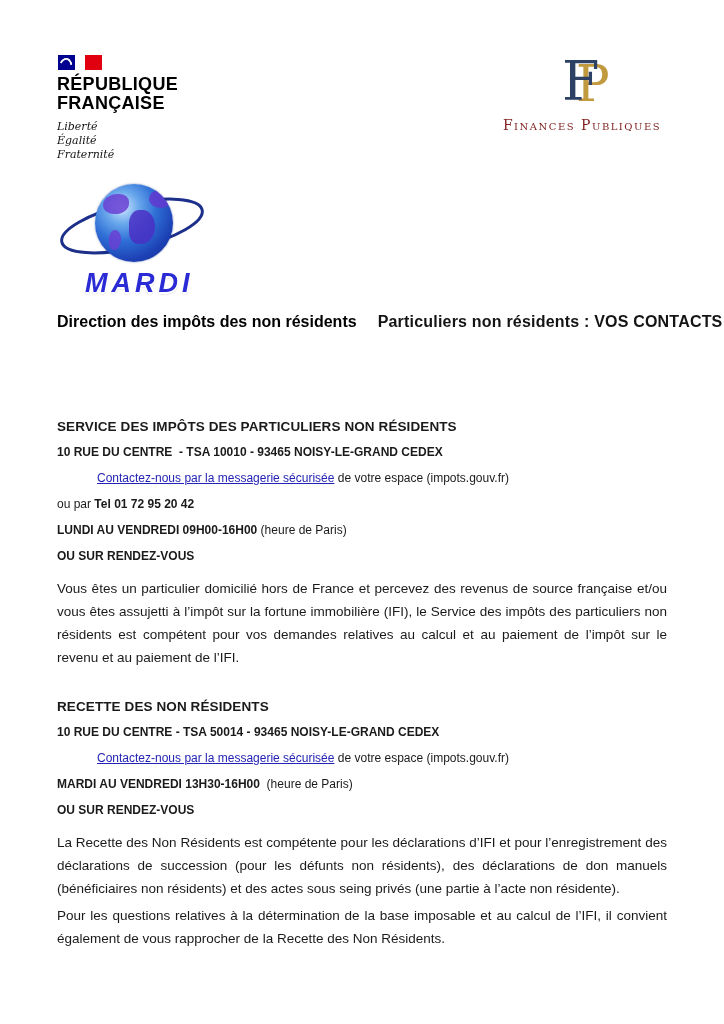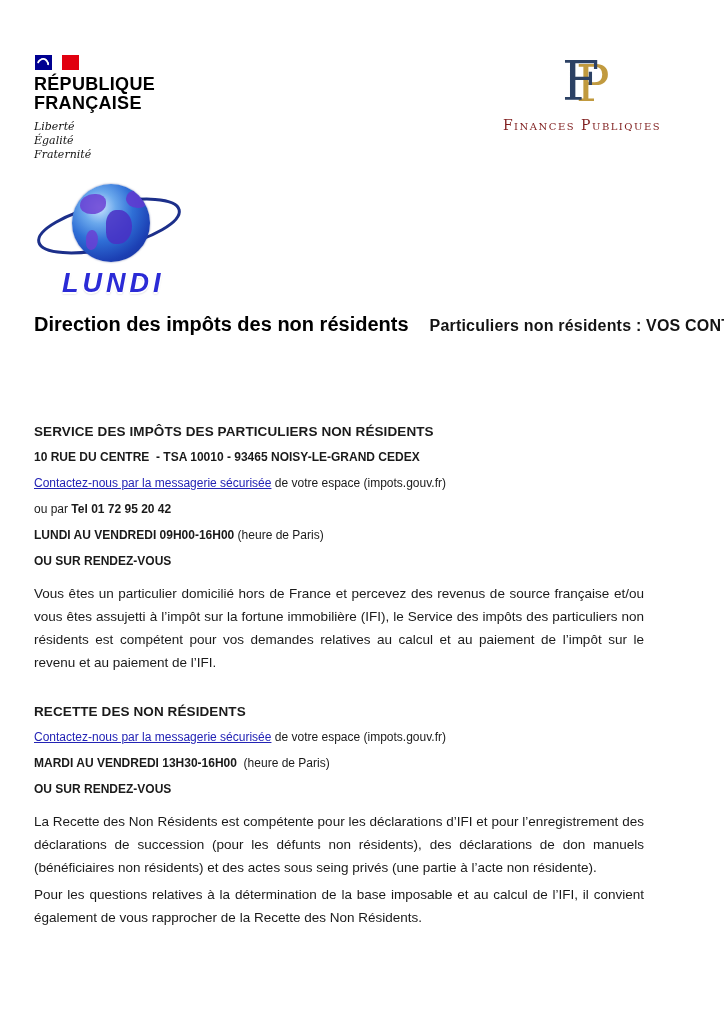--- a/index.html
+++ b/index.html
@@ -6,21 +6,21 @@
   html, body { background: #ffffff; }
   body { font-family: "Liberation Sans", sans-serif; color: #1a1a1a; }
 
   .page {
     position: relative;
     width: 724px;
     height: 1024px;
     margin: 0 auto;
     background: #ffffff;
     overflow: hidden;
-    padding: 55px 57px 0 34px;
+    padding: 55px 57px 0 57px;
   }
 
   
   .doc-header { display: flex; justify-content: space-between; align-items: flex-start; }
 
   .rf-block { width: 200px; }
   .flag { display: flex; width: 44px; height: 15px; margin-left: 1px; margin-bottom: 5px; position: relative; }
   .flag .b { width: 17px; background: #000091; position: relative; }
   .flag .b::after { 
     content: ""; position: absolute; right: 3px; top: 3px; width: 8px; height: 8px;
@@ -56,29 +56,29 @@
   .globe .l4 { left: 14px; top: 46px; width: 12px; height: 20px; border-radius: 50% 50% 60% 40%; background: #6a3fd4; }
   .dinr-label {
     margin: 2px 0 0 28px;
     font-style: italic; font-weight: 900; font-size: 27px; letter-spacing: 4px;
     color: #2b2bd6;
     text-shadow: -1.5px 0 #fff, 1.5px 0 #fff, 0 -1.5px #fff, 0 1.5px #fff, 0 2px 2px rgba(0,0,40,.25);
   }
 
   
   .title-row { display: flex; align-items: baseline; margin-top: 14px; white-space: nowrap; }
-  .title-left  { font-size: 20px; font-weight: 700; color: #000; text-align: center; }
+  .title-left  { font-size: 16px; font-weight: 700; color: #000; text-align: center; }
   .title-right { font-size: 16px; font-weight: 600; color: #141414; margin-left: 21px; letter-spacing: 0.2px; }
 
   
   .content { margin-top: 88px; width: 610px; }
   .line { font-size: 12px; line-height: 15px; margin-bottom: 11px; white-space: pre-wrap; }
   .b { font-weight: 700; }
   .section-heading { font-size: 13.5px; font-weight: 700; letter-spacing: 0.1px; }
-  a.msg-link { color: #2323b5; text-decoration: underline; cursor: pointer; }
+  a.msg-link { color: #2323b5; text-decoration: underline; cursor: pointer; margin-left: 40px; }
   .para { font-size: 13.5px; line-height: 23px; text-align: justify; margin-top: 13px; margin-bottom: 0; }
   .section-2 { margin-top: 30px; }
   .note-1 { margin-top: 4px; }
 </style>
 </head>
 <body>
 
 <div class="page">
 
   <header class="doc-header">
@@ -113,21 +113,21 @@
       <svg class="orbit" viewBox="0 0 150 84">
         <ellipse cx="75" cy="44" rx="72" ry="22" fill="none" stroke="#1c2f8a" stroke-width="3" transform="rotate(-13 75 44)"></ellipse>
       </svg>
       <div class="globe">
         <i class="land l1"></i>
           <i class="land l2"></i>
           <i class="land l3"></i>
           <i class="land l4"></i>
       </div>
     </div>
-    <div class="dinr-label">LUNDI</div>
+    <div class="dinr-label">MARDI</div>
   </div>
 
   <div class="title-row">
     <span class="title-left">Direction des impôts des non résidents</span>
     <span class="title-right">Particuliers non résidents : VOS CONTACTS</span>
   </div>
 
   <div class="content">
 
     <section>
@@ -135,20 +135,21 @@
       <p class="line b">10 RUE DU CENTRE  - TSA 10010 - 93465 NOISY-LE-GRAND CEDEX</p>
       <p class="line"><a class="msg-link">Contactez-nous par la messagerie sécurisée</a><span> de votre espace (impots.gouv.fr)</span></p>
       <p class="line"><span>ou par </span><span class="b">Tel 01 72 95 20 42</span></p>
       <p class="line"><span class="b">LUNDI AU VENDREDI 09H00-16H00</span><span> (heure de Paris)</span></p>
       <p class="line b">OU SUR RENDEZ-VOUS</p>
       <p class="para">Vous êtes un particulier domicilié hors de France et percevez des revenus de source française et/ou vous êtes assujetti à l’impôt sur la fortune immobilière (IFI), le Service des impôts des particuliers non résidents est compétent pour vos demandes relatives au calcul et au paiement de l’impôt sur le revenu et au paiement de l’IFI.</p>
     </section>
 
     <section class="section-2">
       <p class="line section-heading">RECETTE DES NON RÉSIDENTS</p>
+      <p class="line b">10 RUE DU CENTRE - TSA 50014 - 93465 NOISY-LE-GRAND CEDEX</p>
       <p class="line"><a class="msg-link">Contactez-nous par la messagerie sécurisée</a><span> de votre espace (impots.gouv.fr)</span></p>
       <p class="line"><span class="b">MARDI AU VENDREDI 13H30-16H00</span><span>  (heure de Paris)</span></p>
       <p class="line b">OU SUR RENDEZ-VOUS</p>
       <p class="para">La Recette des Non Résidents est compétente pour les déclarations d’IFI et pour l’enregistrement des déclarations de succession (pour les défunts non résidents), des déclarations de don manuels (bénéficiaires non résidents) et des actes sous seing privés (une partie à l’acte non résidente).</p>
     </section>
 
     <p class="para note-1">Pour les questions relatives à la détermination de la base imposable et au calcul de l’IFI, il convient également de vous rapprocher de la Recette des Non Résidents.</p>
 
   </div>
 </div>

